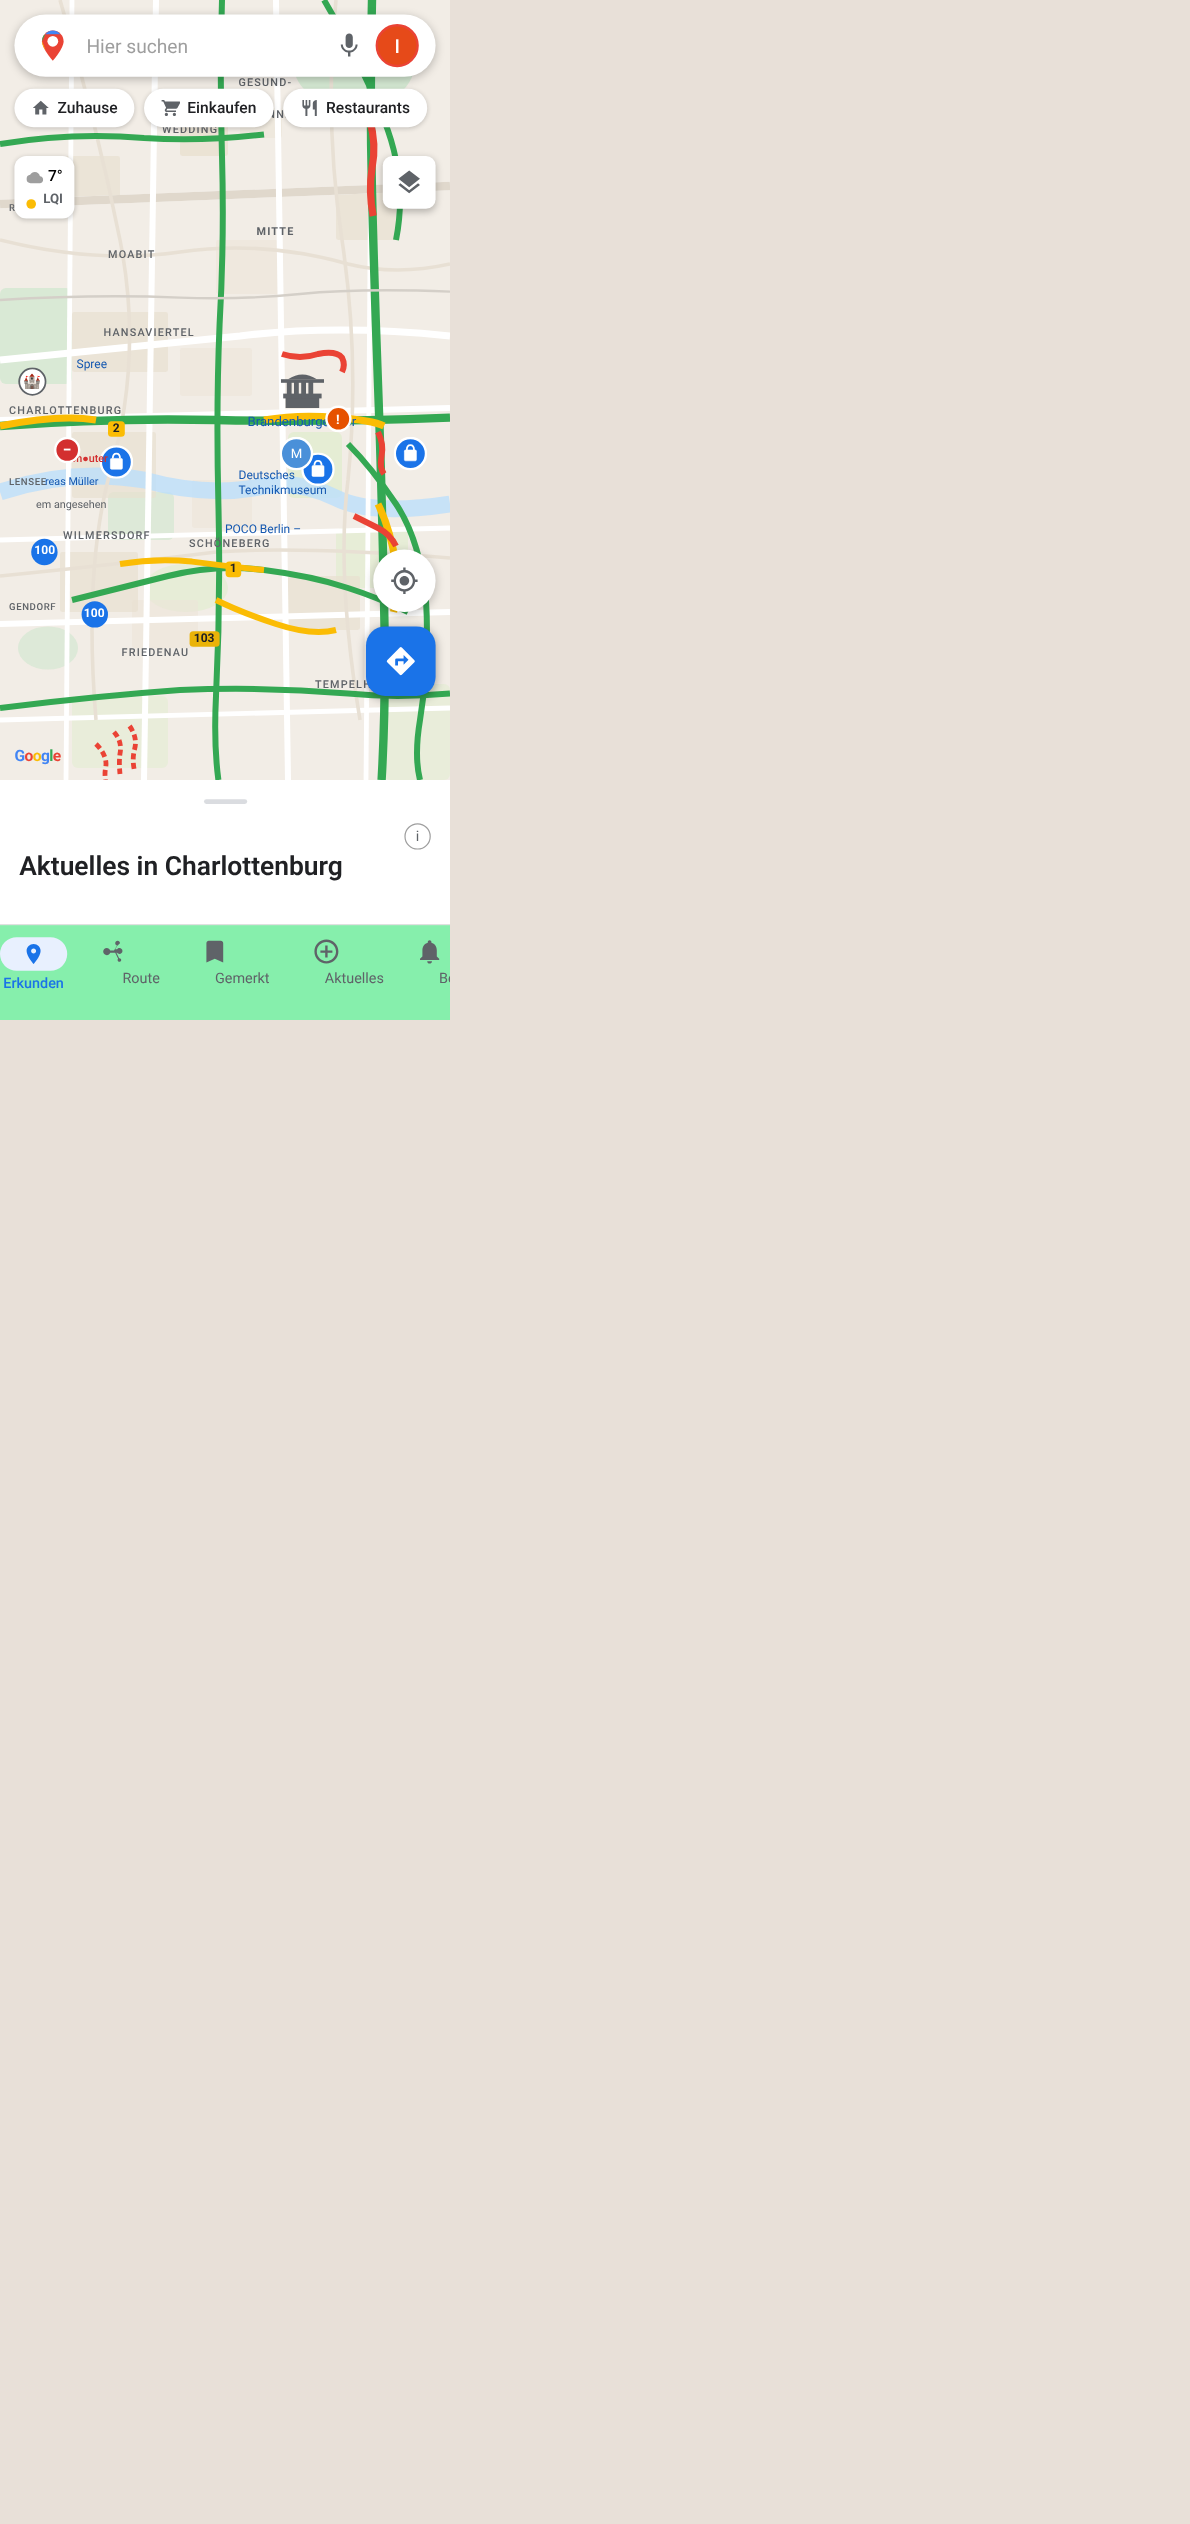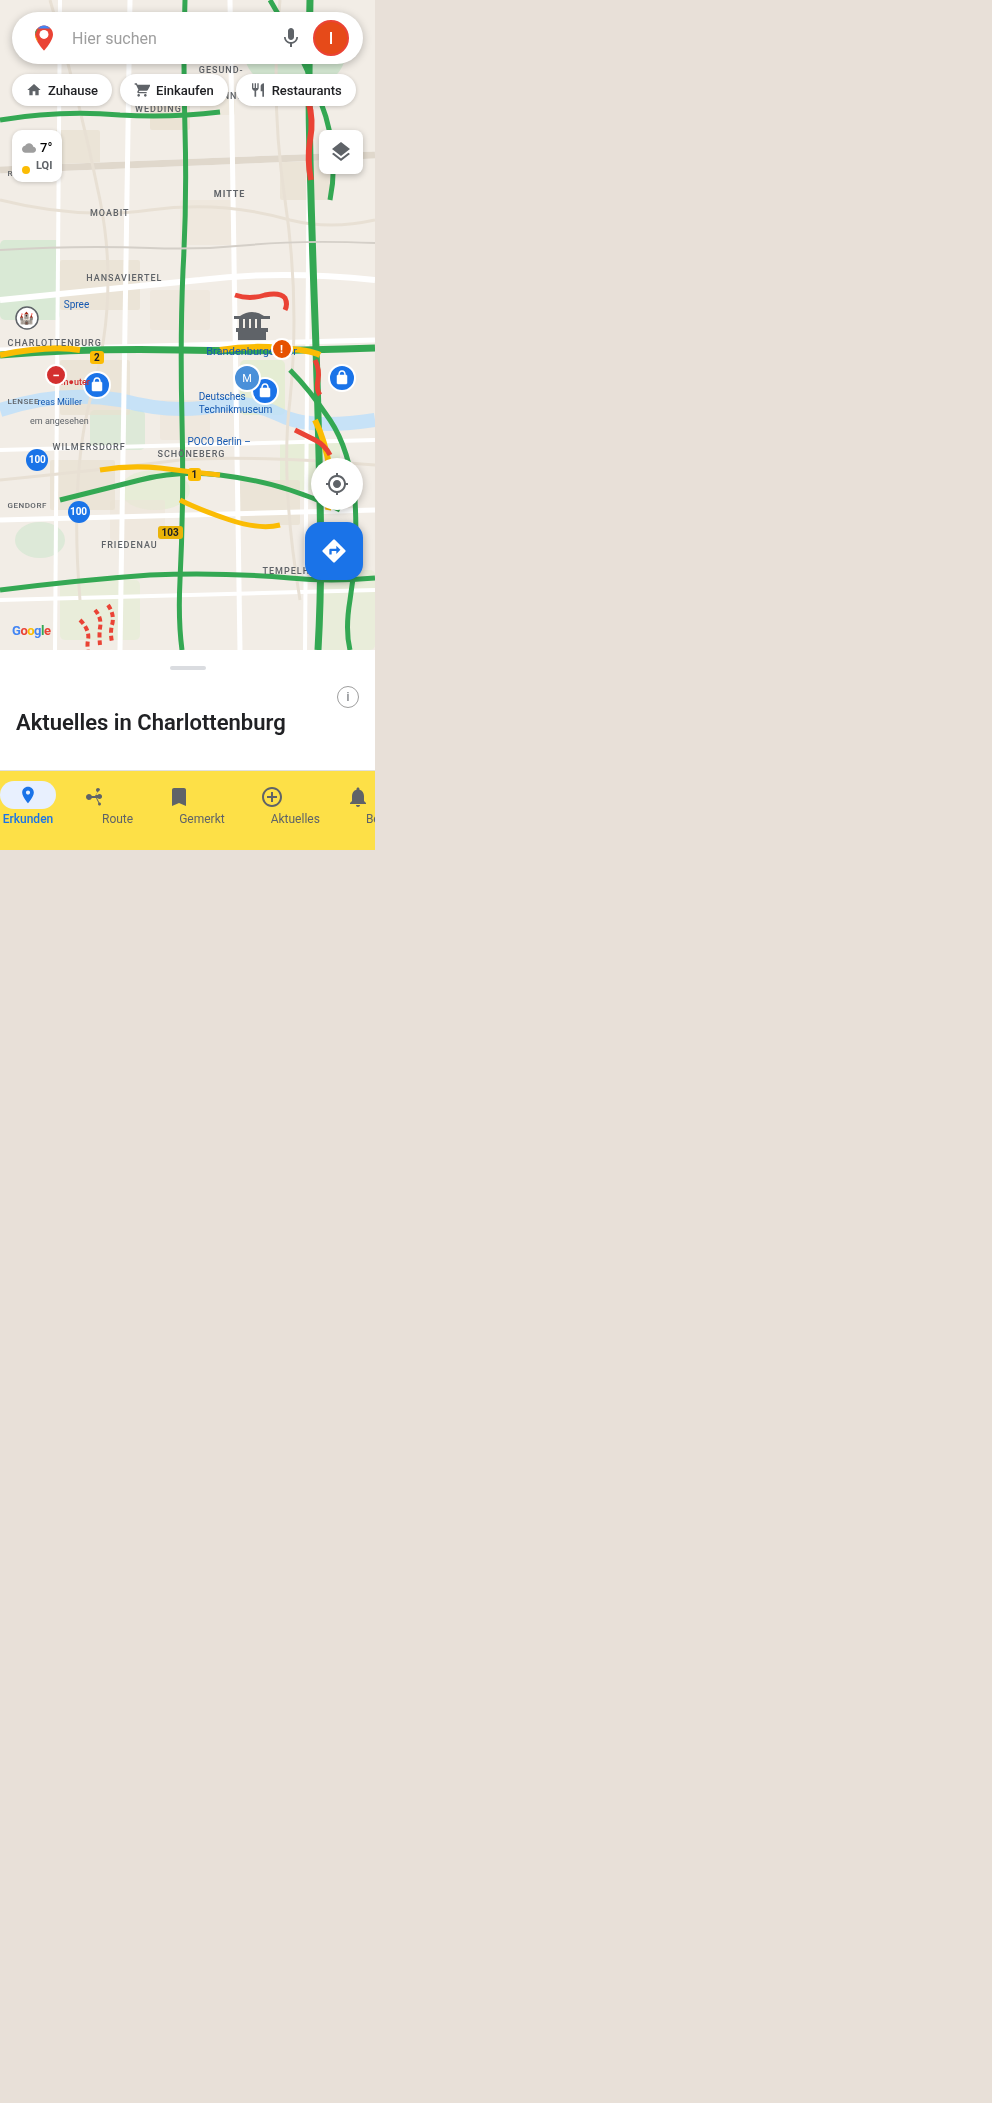--- a/index.html
+++ b/index.html
@@ -288,24 +288,24 @@
     }
 
     .sheet-header {
       display: flex;
       align-items: flex-start;
       justify-content: space-between;
     }
 
     
     .bottom-nav {
-      background: #fde047;
+      background: #86efac;
       display: flex;
       justify-content: space-around;
-      align-items: flex-end;
+      align-items: flex-start;
       padding: 10px 0 24px;
       border-top: 1px solid #e0e0e0;
       position: relative;
     }
 
     .nav-item {
       display: flex;
       flex-direction: column;
       align-items: center;
       gap: 3px;

